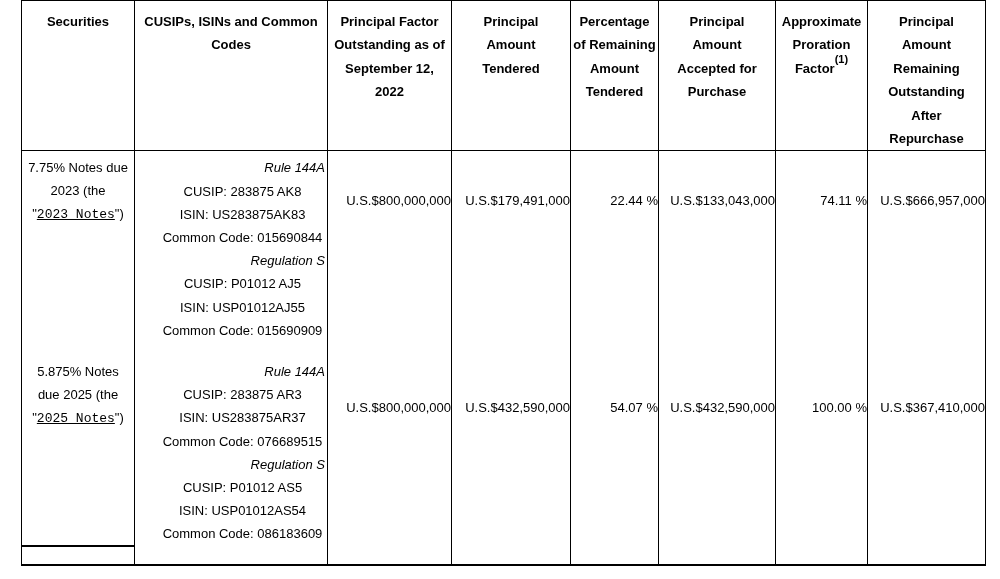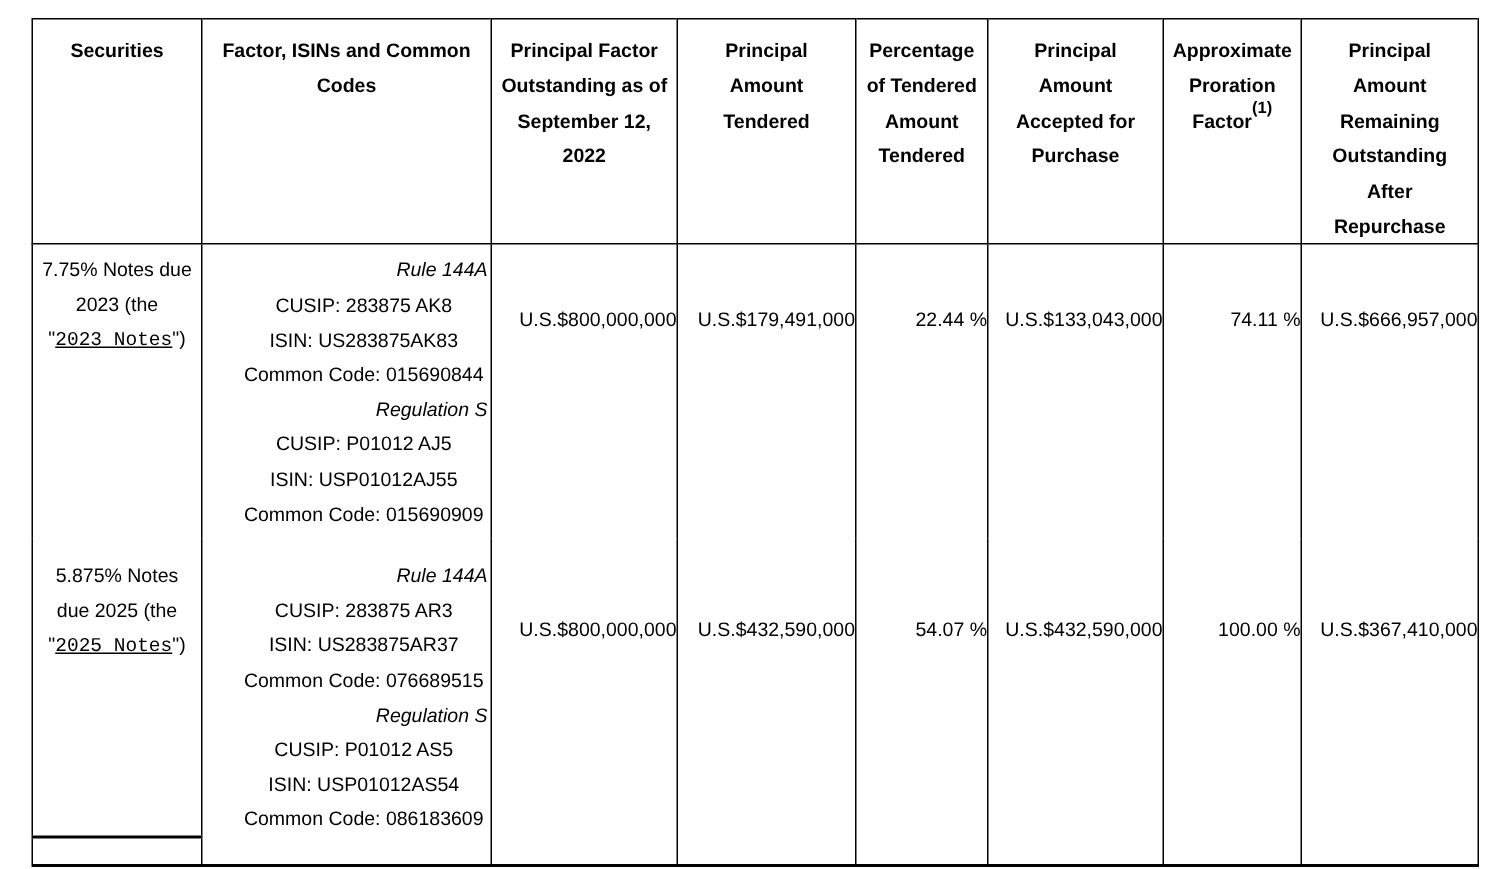--- a/index.html
+++ b/index.html
@@ -3,21 +3,21 @@
 <meta charset="utf-8">
 <style>
   * { margin: 0; padding: 0; box-sizing: border-box; }
   html, body { background: #ffffff; }
   body {
     width: 1000px; height: 579px; position: relative;
     font-family: "Liberation Sans", sans-serif;
     color: #000000; overflow: hidden;
   }
   .doc-table {
-    position: absolute; left: 21px; top: 12px;
+    position: absolute; left: 21px; top: 0;
     border-collapse: collapse; table-layout: fixed;
     border: 1px solid #000; border-bottom: 2px solid #000;
   }
   th, td {
     border-left: 1px solid #000; border-right: 1px solid #000;
     vertical-align: top; font-size: 13px; overflow: hidden;
   }
   thead th {
     height: 139px; font-weight: bold; text-align: center;
     border-bottom: 1px solid #000; padding-top: 9px; line-height: 23.4px;
@@ -51,37 +51,37 @@
       <col style="width:117px">
       <col style="width:92px">
       <col style="width:118px">
   </colgroup>
   <thead>
     <tr>
       <th>
         <span class="hl">Securities</span>
       </th>
       <th>
-        <span class="hl">Factor, ISINs and Common</span>
+        <span class="hl">CUSIPs, ISINs and Common</span>
         <span class="hl">Codes</span>
       </th>
       <th>
         <span class="hl">Principal Factor</span>
         <span class="hl">Outstanding as of</span>
         <span class="hl">September 12,</span>
         <span class="hl">2022</span>
       </th>
       <th>
         <span class="hl">Principal</span>
         <span class="hl">Amount</span>
         <span class="hl">Tendered</span>
       </th>
       <th>
         <span class="hl">Percentage</span>
-        <span class="hl">of Tendered</span>
+        <span class="hl">of Remaining</span>
         <span class="hl">Amount</span>
         <span class="hl">Tendered</span>
       </th>
       <th>
         <span class="hl">Principal</span>
         <span class="hl">Amount</span>
         <span class="hl">Accepted for</span>
         <span class="hl">Purchase</span>
       </th>
       <th>

